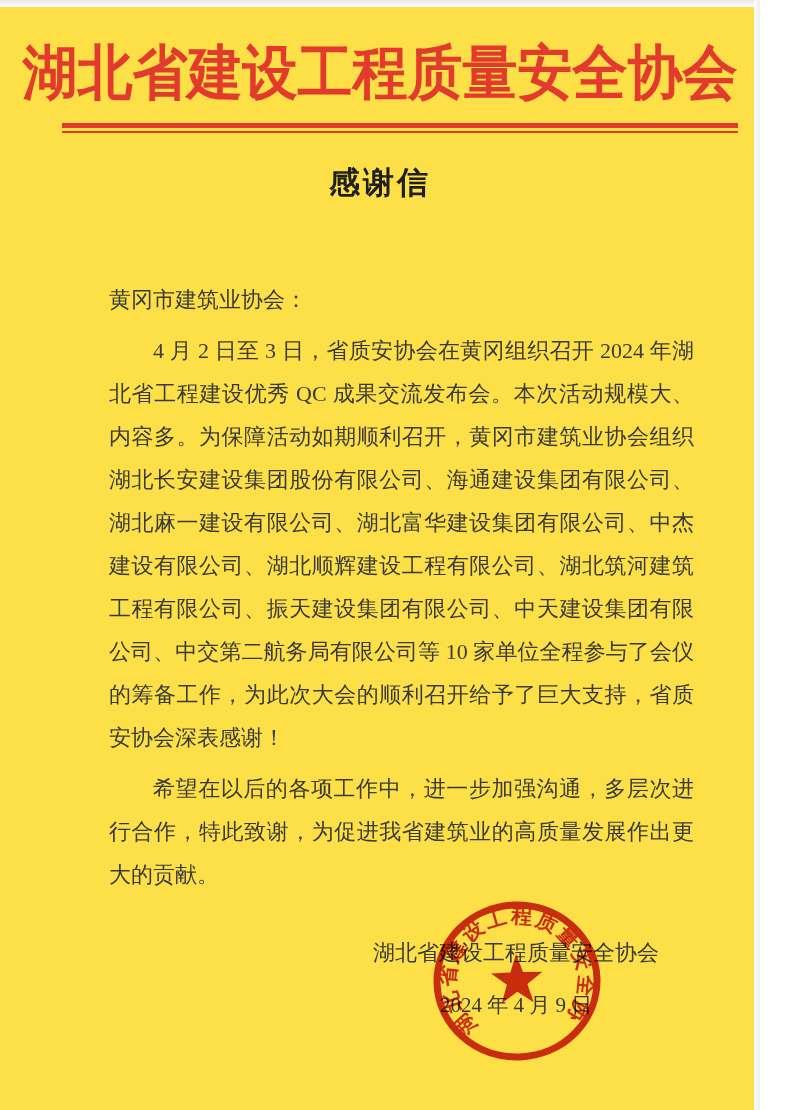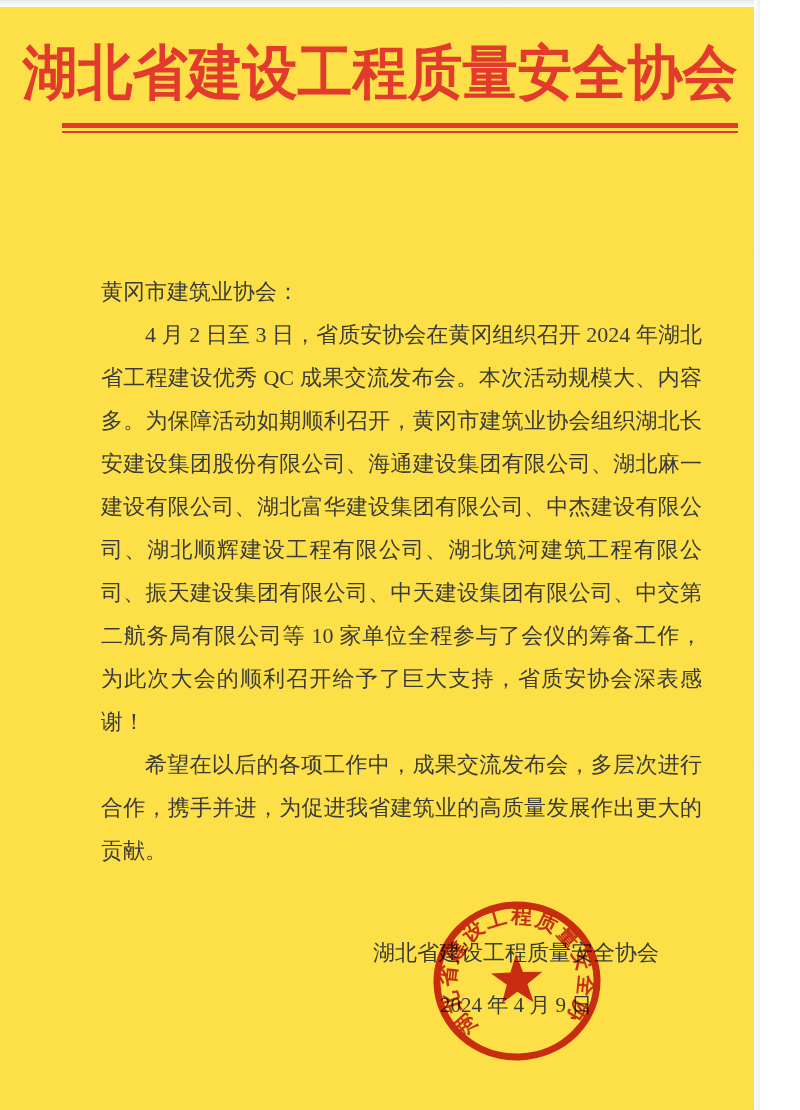--- a/index.html
+++ b/index.html
@@ -60,21 +60,21 @@
   }
 
   .letter-body {
     position: absolute;
     top: 270px; left: 101px; width: 601px;
     font-size: 22px;
     line-height: 43px;
     color: #3a3a3a;
     text-align: justify;
   }
-  .letter-body p { margin: 0; }
+  .letter-body p { margin: 8px; }
   .salutation { text-indent: 0; }
   .para { text-indent: 2em; }
 
   .sign-block {
     position: absolute;
     top: 938px; left: 0; width: 800px;
     text-align: center;
     transform: translateX(116px);
     color: #3a3a3a;
   }
@@ -101,25 +101,26 @@
 </style>
 </head>
 <body>
 
 <div class="page">
 
   <div class="letterhead-title">湖北省建设工程质量安全协会</div>
   <div class="rule-thick"></div>
   <div class="rule-thin"></div>
 
+  <h1 class="doc-title">感谢信</h1>
 
   <div class="letter-body">
     <p class="salutation">黄冈市建筑业协会：</p>
     <p class="para">4 月 2 日至 3 日，省质安协会在黄冈组织召开 2024 年湖北省工程建设优秀 QC 成果交流发布会。本次活动规模大、内容多。为保障活动如期顺利召开，黄冈市建筑业协会组织湖北长安建设集团股份有限公司、海通建设集团有限公司、湖北麻一建设有限公司、湖北富华建设集团有限公司、中杰建设有限公司、湖北顺辉建设工程有限公司、湖北筑河建筑工程有限公司、振天建设集团有限公司、中天建设集团有限公司、中交第二航务局有限公司等 10 家单位全程参与了会仪的筹备工作，为此次大会的顺利召开给予了巨大支持，省质安协会深表感谢！</p>
-    <p class="para">希望在以后的各项工作中，成果交流发布会，多层次进行合作，携手并进，为促进我省建筑业的高质量发展作出更大的贡献。</p>
+    <p class="para">希望在以后的各项工作中，进一步加强沟通，多层次进行合作，特此致谢，为促进我省建筑业的高质量发展作出更大的贡献。</p>
   </div>
 
   <div class="sign-block">
     <div class="sign-name">湖北省建设工程质量安全协会</div>
     <div class="sign-date">2024 年 4 月 9 日</div>
   </div>
 
   <svg class="seal" viewBox="0 0 220 220" xmlns="http://www.w3.org/2000/svg">
     <ellipse class="seal-ring" cx="110" cy="110" rx="80" ry="76"></ellipse>
     <polygon class="seal-star" points="110,83 116.3,101.3 135.7,101.7 120.3,113.3 125.9,131.8 110,120.8 94.1,131.8 99.7,113.3 84.3,101.7 103.7,101.3"></polygon>

